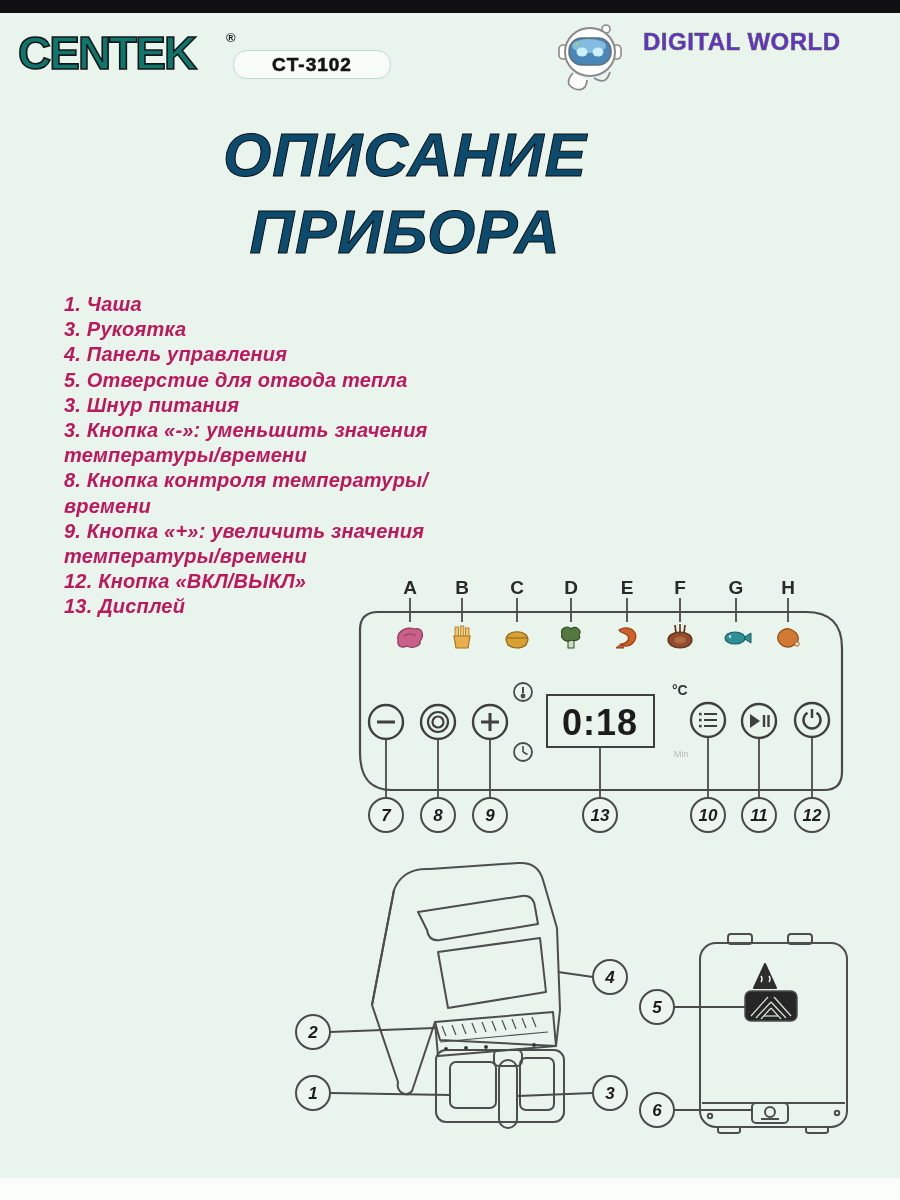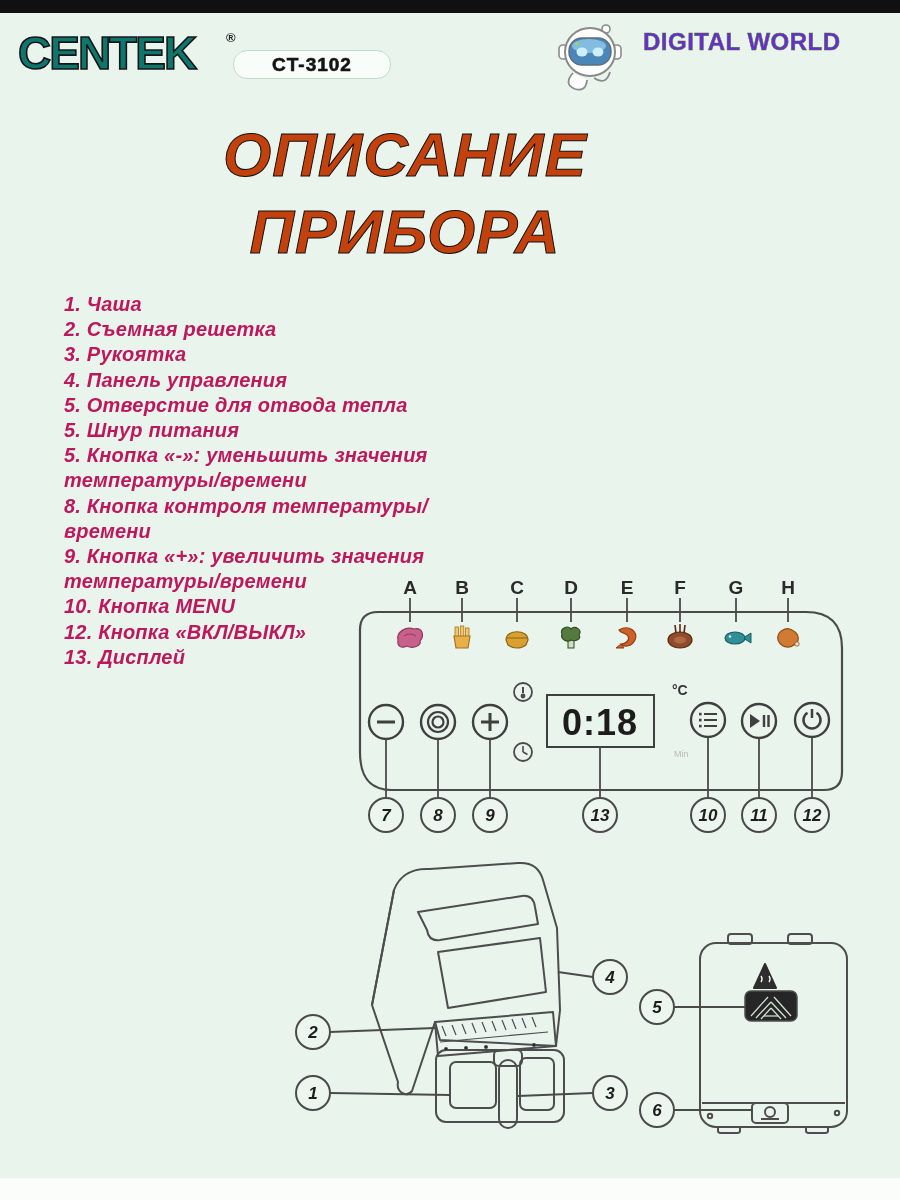--- a/index.html
+++ b/index.html
@@ -13,21 +13,21 @@
          letter-spacing:-2px;-webkit-text-stroke:1.6px #151515;}
   #brand-reg{left:226px;top:30px;font-size:13px;font-weight:bold;color:#222;}
   #model-badge{left:233px;top:50px;width:156px;height:27px;border:1.5px solid #bedccb;
          border-radius:14px;background:#f9fdfa;display:flex;align-items:center;justify-content:center;text-align:center;}
   #model-badge span{font-size:19px;font-weight:bold;color:#141414;letter-spacing:1px;
          -webkit-text-stroke:0.6px #141414;}
   #robot{left:556px;top:20px;}
   #partner{left:643px;top:28px;font-size:24px;font-weight:bold;color:#6d28d9;
          letter-spacing:0.5px;-webkit-text-stroke:0.5px #3e7d1f;}
   #page-title{left:0;top:116px;width:810px;text-align:center;font-size:62px;
-         font-weight:bold;font-style:italic;color:#c2410c;line-height:77px;
+         font-weight:bold;font-style:italic;color:#0c4a6e;line-height:77px;
          letter-spacing:1px;-webkit-text-stroke:1px #0e0e0e;}
   #parts-list{left:64px;top:292px;font-size:20px;font-weight:bold;font-style:italic;
          color:#be185d;line-height:25.2px;letter-spacing:0.2px;}
   svg text{font-family:"Liberation Sans","DejaVu Sans",sans-serif;}
   .callout-num{font-size:17px;font-weight:bold;font-style:italic;fill:#1d1d1d;}
   .letter{font-size:19px;font-weight:bold;fill:#2a2a2a;}
 </style>
 </head>
 <body>
 
@@ -55,32 +55,30 @@
 
 <div id="partner" class="abs">DIGITAL WORLD</div>
 
 <div id="page-title" class="abs">
   <div>ОПИСАНИЕ</div>
   <div>ПРИБОРА</div>
 </div>
 
 <div id="parts-list" class="abs">
   <div>1. Чаша</div>
-  <div>2. Съемная решетка</div>
   <div>3. Рукоятка</div>
   <div>4. Панель управления</div>
   <div>5. Отверстие для отвода тепла</div>
-  <div>5. Шнур питания</div>
-  <div>5. Кнопка «-»: уменьшить значения</div>
+  <div>3. Шнур питания</div>
+  <div>3. Кнопка «-»: уменьшить значения</div>
   <div>температуры/времени</div>
   <div>8. Кнопка контроля температуры/</div>
   <div>времени</div>
   <div>9. Кнопка «+»: увеличить значения</div>
   <div>температуры/времени</div>
-  <div>10. Кнопка MENU</div>
   <div>12. Кнопка «ВКЛ/ВЫКЛ»</div>
   <div>13. Дисплей</div>
 </div>
 
 <svg class="abs" style="left:330px;top:570px;" width="560" height="270" viewBox="0 0 560 270">
   <g stroke="#4a4a4a" stroke-width="1.8">
     <line x1="80" y1="28" x2="80" y2="52"></line>
       <line x1="132" y1="28" x2="132" y2="52"></line>
     <line x1="187" y1="28" x2="187" y2="52"></line>
       <line x1="241" y1="28" x2="241" y2="52"></line>

